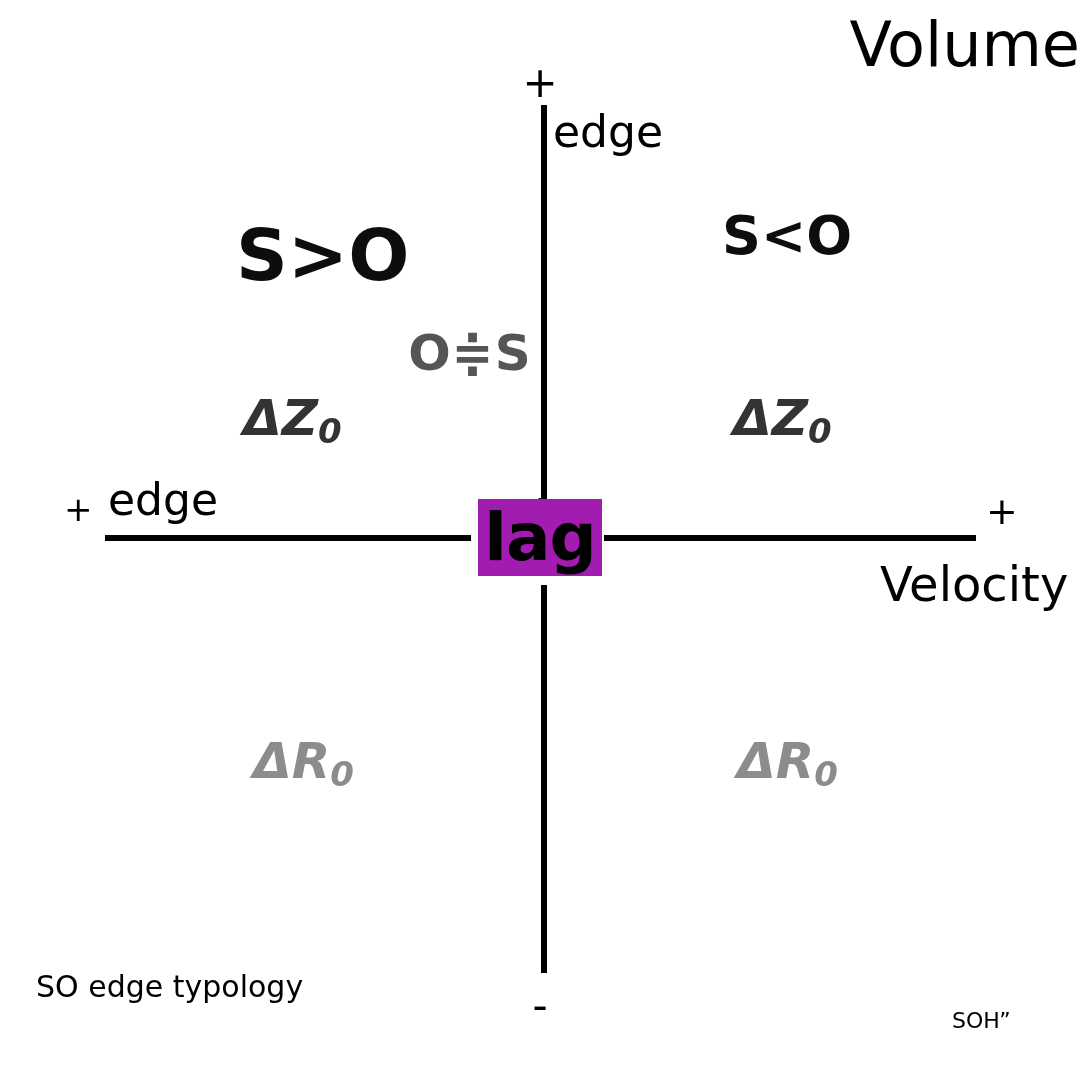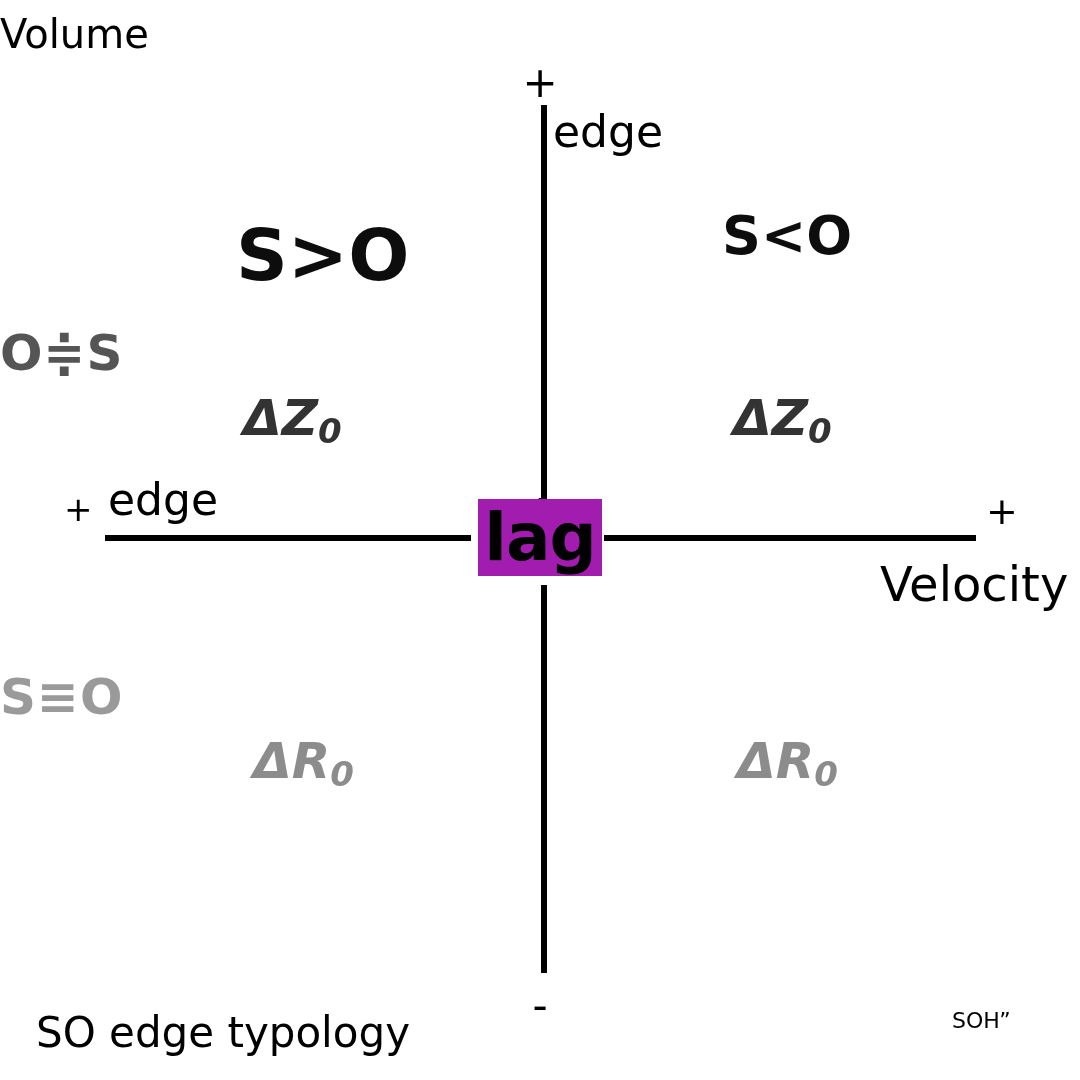--- a/index.html
+++ b/index.html
@@ -54,22 +54,22 @@
     font-weight: 400;
   }
   .bold-txt {
     font-family: "DejaVu Sans", sans-serif;
     font-weight: 700;
   }
 
   
   #volume-label {
     left: 0; top: 14px; width: 1080px;
-    text-align: left;
-    font-size: 40px;
+    text-align: right;
+    font-size: 62px;
   }
   #velocity-label {
     left: 880px; top: 560px;
     font-size: 48px;
   }
 
   
   #top-plus {
     left: 0; top: 62px; width: 1080px;
     text-align: center;
@@ -124,20 +124,21 @@
   }
   #cond-q1 {
     left: 722px; top: 209px;
     font-size: 54px;
     color: #0d0d0d;
   }
 
   
   .relation {
     left: 0; width: 940px;
+    text-align: center;
     font-size: 50px;
     letter-spacing: 1px;
   }
   #rel-upper {
     top: 328px;
     color: #555555;
   }
   #rel-lower {
     top: 672px;
     color: #9a9a9a;
@@ -151,22 +152,22 @@
     position: relative;
     top: 8px;
   }
   #var-q2 { left: 243px; top: 393px; color: #333333; }
   #var-q1 { left: 733px; top: 393px; color: #333333; }
   #var-q3 { left: 253px; top: 736px; color: #8c8c8c; }
   #var-q4 { left: 737px; top: 736px; color: #8c8c8c; }
 
   
   #caption {
-    left: 36px; top: 1012px;
-    font-size: 42px;
+    left: 36px; top: 972px;
+    font-size: 30px;
   }
   #signature {
     left: 952px; top: 1010px;
     font-size: 22px;
   }
 </style>
 </head>
 <body>
 
 <div id="canvas">
@@ -195,21 +196,20 @@
   <div class="lbl light-txt" id="origin-plusminus">±</div>
 
   <div class="lbl bold-txt" id="origin-lag"><span>lag</span></div>
 
   <div class="lbl bold-txt" id="cond-q2">S&gt;O</div>
 
   <div class="lbl bold-txt" id="cond-q1">S&lt;O</div>
 
   <div class="lbl bold-txt relation" id="rel-upper">O≑S</div>
 
-  <div class="lbl bold-txt relation" id="rel-lower">S≡O</div>
 
   <div class="lbl bold-txt var-lbl" id="var-q2"><span>ΔZ</span><span class="var-sub">0</span></div>
 
   <div class="lbl bold-txt var-lbl" id="var-q1"><span>ΔZ</span><span class="var-sub">0</span></div>
 
   <div class="lbl bold-txt var-lbl" id="var-q3"><span>ΔR</span><span class="var-sub">0</span></div>
 
   <div class="lbl bold-txt var-lbl" id="var-q4"><span>ΔR</span><span class="var-sub">0</span></div>
 
   <div class="lbl light-txt" id="caption">SO edge typology</div>

